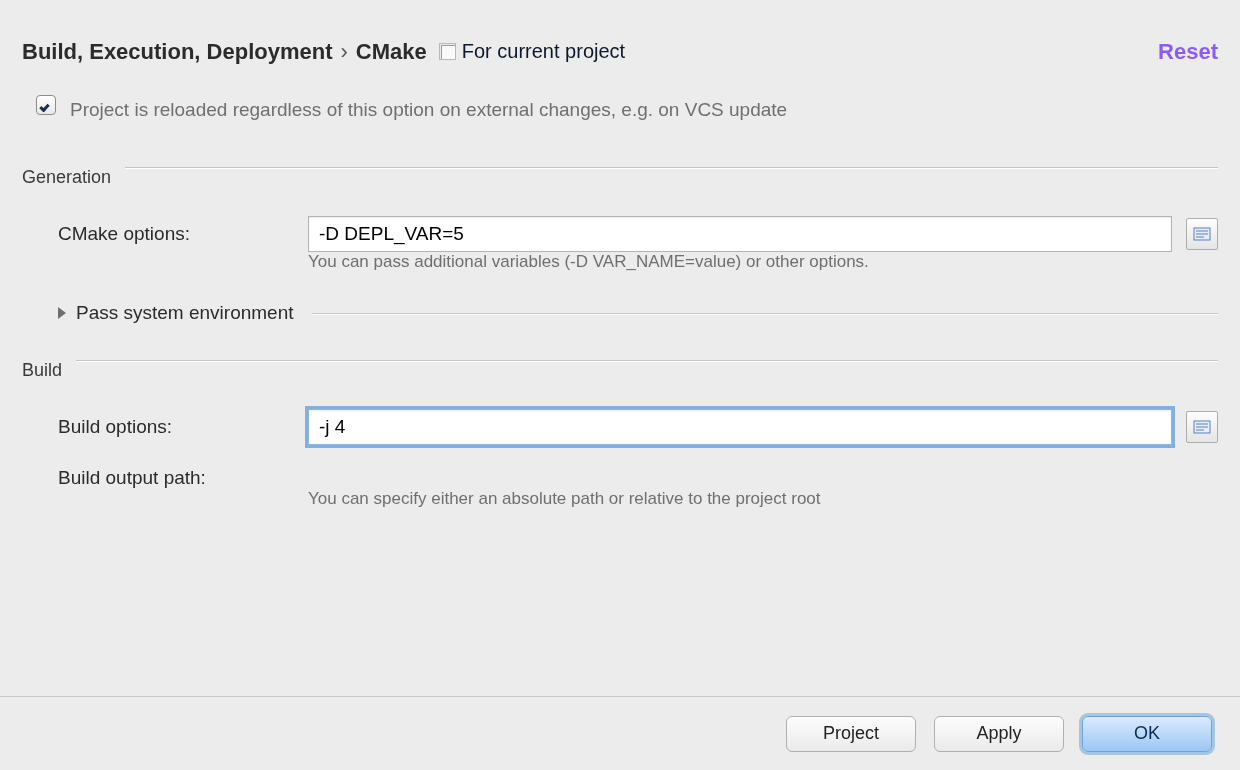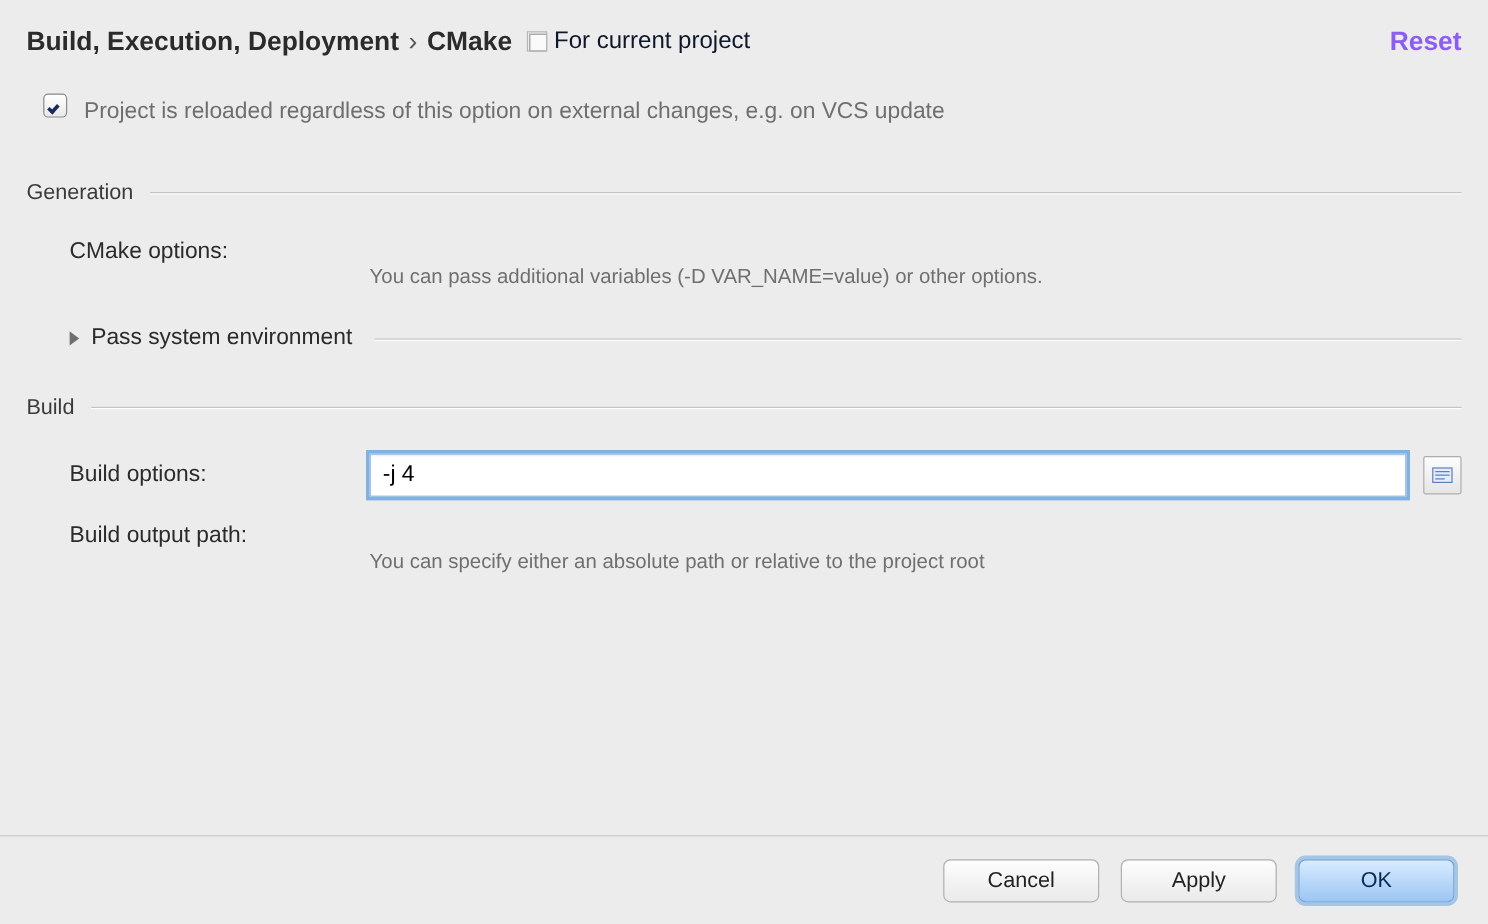--- a/index.html
+++ b/index.html
@@ -7,21 +7,21 @@
     margin: 0;
     font-family: "Lucida Grande", "Helvetica Neue", Arial, sans-serif;
     font-size: 15px;
     color: #333;
     background: #ececec;
     width: 1240px;
     height: 770px;
     overflow: hidden;
     position: relative;
   }
-  .page { padding: 22px 22px 0 22px; }
+  .page { padding: 39px 22px 0 22px; }
   .header {
     display: flex;
     align-items: baseline;
     justify-content: space-between;
     margin-bottom: 28px;
   }
   .breadcrumb {
     display: flex;
     align-items: baseline;
     gap: 8px;
@@ -85,21 +85,21 @@
     width:6px; height:3px;
     border-left: 3px solid #1c2b5a;
     border-bottom: 3px solid #1c2b5a;
     transform: rotate(-48deg);
   }
   .chk-label { font-size: 20px; color: #2b2b2b; }
   .chk-sub { font-size: 19px; color: #6f6f6f; margin-top: 6px; }
   .section { margin-bottom: 36px; }
   .section-header {
     display: flex;
-    align-items: center;
+    align-items: flex-start;
     gap: 14px;
     font-size: 18px;
     color: #3a3a3a;
     margin-bottom: 28px;
   }
   .section-rule {
     flex: 1;
     height: 1px;
     background: #c5c5c5;
     box-shadow: 0 1px 0 #fff;
@@ -232,20 +232,31 @@
   </div>
 
   <div class="section">
     <div class="section-header">
       <span>Generation</span>
       <div class="section-rule"></div>
     </div>
 
     <div class="form-row">
       <div class="lbl">CMake options:</div>
+      <div class="field-wrap">
+        <input class="text" type="text" value="-D DEPL_VAR=5" style="">
+        <div class="btn-expand">
+          <svg viewBox="0 0 18 14">
+            <rect x="1" y="1" width="16" height="12" fill="#e6eefb" stroke="#5a7fbf"></rect>
+            <line x1="3" y1="4" x2="15" y2="4" stroke="#5a7fbf"></line>
+            <line x1="3" y1="7" x2="15" y2="7" stroke="#5a7fbf"></line>
+            <line x1="3" y1="10" x2="11" y2="10" stroke="#5a7fbf"></line>
+          </svg>
+        </div>
+      </div>
     </div>
     <div class="hint">You can pass additional variables (-D VAR_NAME=value) or other options.</div>
 
     <div class="expandable">
       <div class="disclosure"></div>
       <span>Pass system environment</span>
       <div class="expandable-rule"></div>
     </div>
   </div>
 
@@ -272,16 +283,16 @@
 
     <div class="form-row">
       <div class="lbl">Build output path:</div>
     </div>
     <div class="hint">You can specify either an absolute path or relative to the project root</div>
   </div>
 
 </div>
 
 <div class="footer">
-  <button class="btn">Cancel</button>
+  <button class="btn">Project</button>
   <button class="btn">Apply</button>
   <button class="btn primary">OK</button>
 </div>
 
 </body></html>

